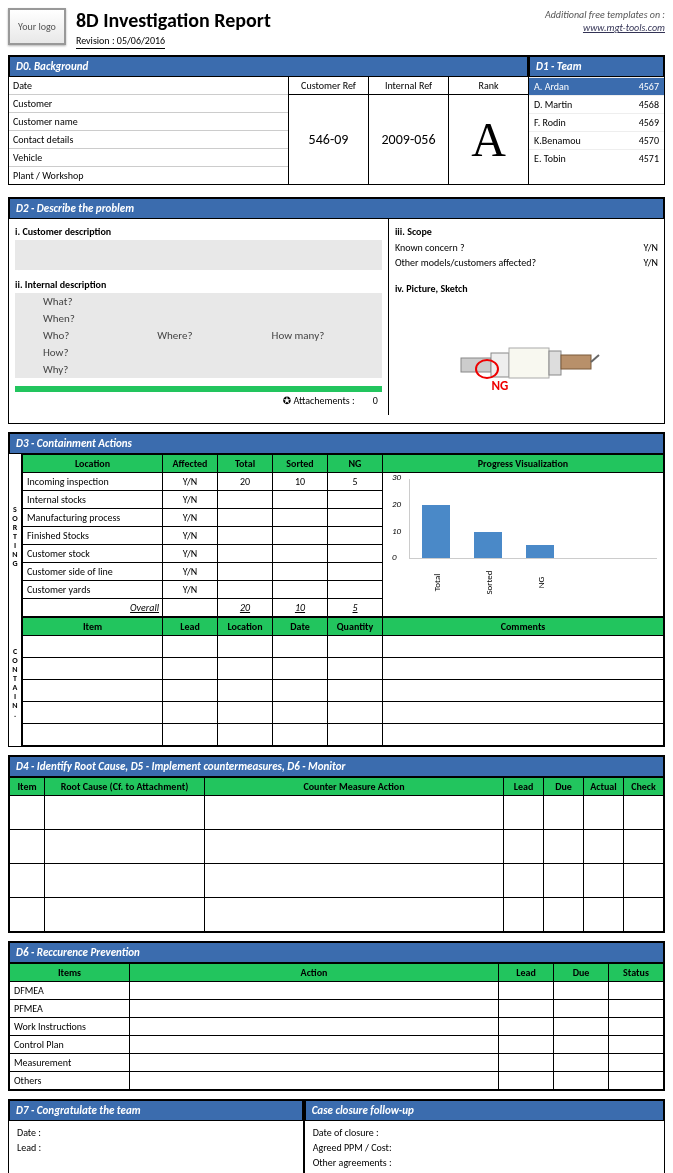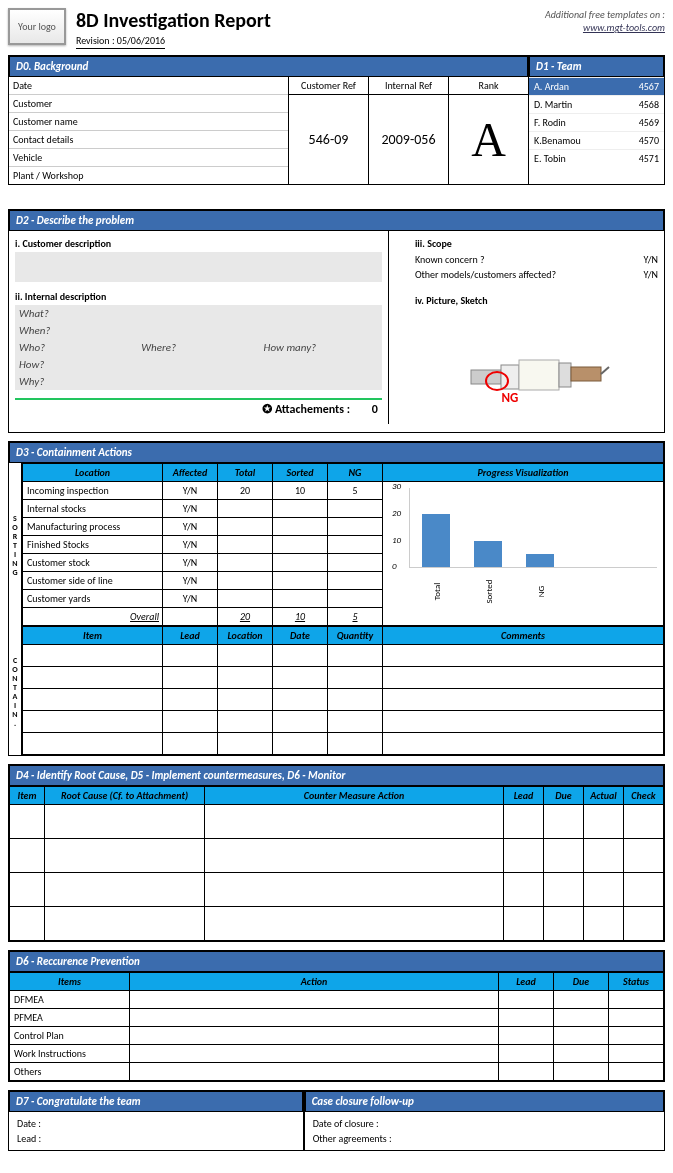--- a/index.html
+++ b/index.html
@@ -7,50 +7,50 @@
 .page { padding: 8px; }
 .hdr { display: flex; align-items: flex-start; gap: 10px; margin-bottom: 6px; }
 .logo { border: 2px solid #999; background: linear-gradient(#fff,#e8e8e8); padding: 10px 8px; font-size: 10px; color: #555; box-shadow: 0 1px 2px rgba(0,0,0,.3);}
 .title-area { flex: 1; }
 .title { font-size: 20px; font-weight: bold; }
 .rev { font-size: 10px; border-bottom: 1px solid #000; display: inline-block; padding-bottom: 1px; margin-top: 2px;}
 .tright { text-align: right; font-size: 10px; font-style: italic; color: #555; }
 .tright a { color: #335; text-decoration: underline; }
 .section-bar { background: #3b6cae; color: #fff; font-weight: bold; font-style: italic; padding: 3px 6px; border: 1px solid #000; }
 .box { border: 1px solid #000; margin-bottom: 8px; }
-.d0d1 { display: flex; margin-bottom: 24px; border-radius: 20px; }
+.d0d1 { display: flex; margin-bottom: 12px; border-radius: 20px; }
 .d0 { flex: 1; border: 1px solid #000; }
 .d1 { width: 136px; border: 1px solid #000; border-left: none;}
 .d0-body { display: flex; }
 .d0-left { flex: 1; }
 .d0-left div { border-top: 1px solid #ccc; padding: 2px 4px; font-size: 10px; }
 .d0-left div:first-child { border-top: none; }
 .refbox { border-left: 1px solid #000; text-align: center; display:flex; flex-direction:column;}
 .refhdr { border-bottom: 1px solid #000; font-size: 10px; padding: 2px; }
 .refval { flex:1; display:flex; align-items:center; justify-content:center; font-weight: normal; font-size: 14px; padding: 8px 6px; }
 .rank .refval { font-size: 48px; font-family: Georgia, serif; }
 .team-row { display: flex; justify-content: space-between; padding: 2px 5px; font-size: 10px; border-top:1px solid #eee;gap:21px;}
 .team-row:first-child{border-top:none}
 .team-lead { background: #3b6cae; color:#fff;}
 .d2 { display: flex; border:1px solid #000; margin-bottom:8px;}
 .d2-left { width: 58%; border-right:1px solid #000; padding:6px; position:relative;}
-.d2-right { flex:1; padding:6px;margin-left:20px;}
+.d2-right { flex:1; padding:6px;}
 .sub { font-weight: bold; font-size:10px; margin-bottom:2px;}
 .graybox { background: #e8e8e8; min-height: 30px; margin-bottom:8px;}
-.q-row { display:flex; font-style:italic; color:#444; }
+.q-row { display:flex; color:#444;padding-left:24px; }
 .q-row span { flex:1; padding:2px 4px;}
-.attach { text-align:right; border-top:2px solid #22c55e; font-size:12px; padding:2px 4px;font-weight:bold;}
+.attach { text-align:right; border-top:6px solid #22c55e; font-size:10px; padding:2px 4px;}
 .scope-row { display:flex; justify-content:space-between; font-size:10px; padding:1px 0;}
 .sketch { margin-top:12px;}
 .sparkplug { position:relative; width:150px; height:90px; margin:8px auto 0;}
 .ng { color:#e00; font-weight:bold; position:absolute; bottom:0; left:40px; font-size:13px;}
 .circle { position:absolute; border:2px solid #e00; border-radius:50%; width:24px; height:20px; bottom:14px; left:24px;}
 table { border-collapse: collapse; width: 100%; }
 th, td { border: 1px solid #000; font-size: 10px; padding: 2px 3px; text-align: center; }
-th { background: #0ea5e9; font-style: italic; }
+th { background: #22c55e; }
 .d3 { border:1px solid #000; margin-bottom:8px; display:flex; flex-direction:column;}
 .d3-body { display:flex;}
 .vlabel { writing-mode: vertical-lr; text-orientation: upright; background:#fff; border-right:1px solid #000; font-size:8px; padding:2px 1px; text-align:center; font-weight:bold; letter-spacing:-1px;}
 .sorting-tbl td:first-child { text-align:left; padding-left:4px;}
 .chart { display:flex; align-items:flex-end; height:80px; gap:24px; padding:0 12px; border-left:1px solid #ccc; border-bottom:1px solid #ccc; position:relative;}
 .bar { width:28px; background:#4a89c8; position:relative;}
 .bar-lbl { position:absolute; bottom:-30px; left:50%; transform: translateX(-50%) rotate(-90deg); transform-origin:center; font-size:9px; white-space:nowrap;}
 .ytick { position:absolute; left:-18px; font-size:9px;font-style:italic;}
 .contain-tbl td { height:22px;}
 .d4 td { height:34px;}
@@ -411,28 +411,35 @@
             <td></td>
           </tr>
       <tr>
             <td>PFMEA</td>
             <td></td>
             <td></td>
             <td></td>
             <td></td>
           </tr>
       <tr>
+            <td>Work Instructions</td>
+            <td></td>
+            <td></td>
+            <td></td>
+            <td></td>
+          </tr>
+      <tr>
             <td>Control Plan</td>
             <td></td>
             <td></td>
             <td></td>
             <td></td>
           </tr>
       <tr>
-            <td>Work Instructions</td>
+            <td>Measurement</td>
             <td></td>
             <td></td>
             <td></td>
             <td></td>
           </tr>
       <tr>
             <td>Others</td>
             <td></td>
             <td></td>
             <td></td>
@@ -447,17 +454,18 @@
       <div class="section-bar">D7 - Congratulate the team</div>
       <div class="bot-body">
         <div>Date :</div>
         <div>Lead :</div>
       </div>
     </div>
     <div class="box">
       <div class="section-bar">Case closure follow-up</div>
       <div class="bot-body">
         <div>Date of closure :</div>
+        <div>Agreed PPM / Cost:</div>
         <div>Other agreements :</div>
       </div>
     </div>
   </div>
 </div>
 
 </body></html>

